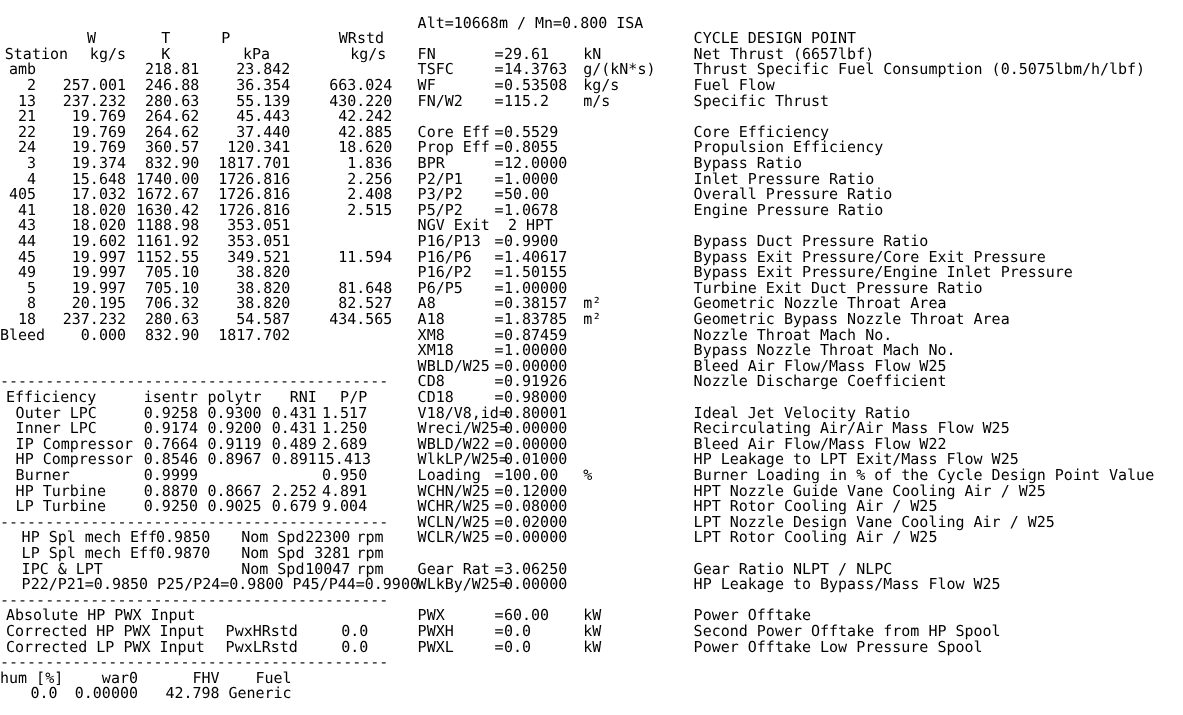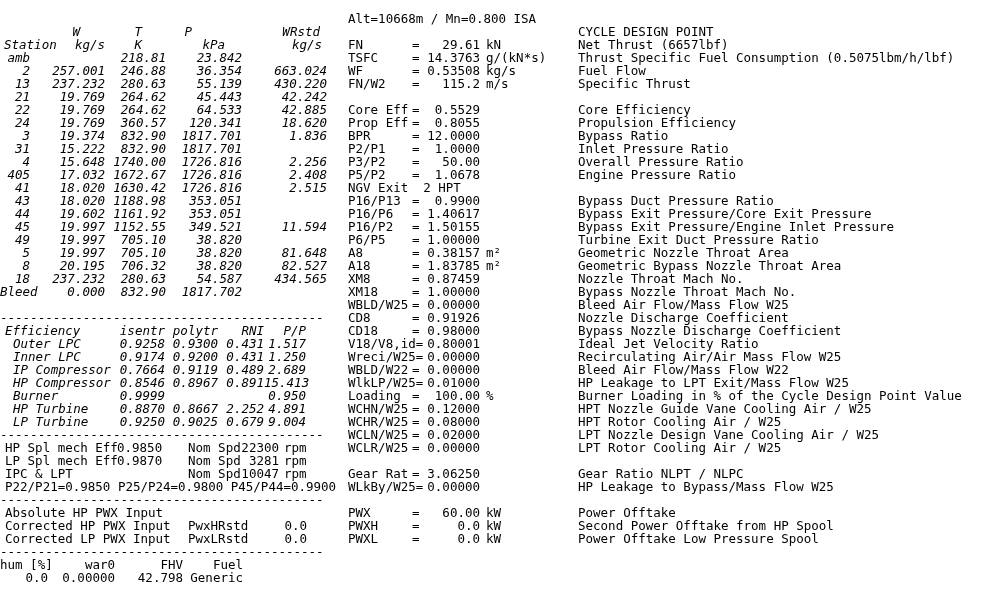--- a/index.html
+++ b/index.html
@@ -9,39 +9,39 @@
     width: 986px; height: 596px;
     background: #ffffff;
     color: #000000;
     font-family: "DejaVu Sans Mono", "Liberation Mono", monospace;
     font-size: 12.5px;
     line-height: 13px;
     overflow: hidden;
   }
   
   #station-table { position:absolute; left:0; top:25px; }
-  .trow { height:13px; white-space:pre;font-style:italic; }
+  .trow { height:13px; white-space:pre; }
   .trow .c { display:inline-block; height:13px; text-align:right; vertical-align:top; }
   .s0{width:38px}.s1{width:67px}.s2{width:61px}.s3{width:76px}.s4{width:85px}
   .syms .s1{padding-right:25px}.syms .s2{padding-right:24px}.syms .s3{padding-right:50px}.syms .s4{padding-right:7px}
   .units .s0{text-align:left;padding-left:4px}
   .units .s2{padding-right:24px}.units .s3{padding-right:17px}.units .s4{padding-right:5px}
   .data .s0{padding-right:8px}
   
   .sep { position:absolute; left:0; height:13px; white-space:pre; }
   #sep1{top:311px} #sep2{top:428px} #sep3{top:493px} #sep4{top:545px}
   
   #efficiency-table { position:absolute; left:0; top:324px; }
   .ef .trow{padding-left:5px}
   .e0{width:105px;text-align:left !important}
   .e1{width:55px}.e2{width:53px}.e3{width:46px}.e4{width:42px}
   .ef .data .e0{padding-left:8px}
   
   #spool-section { position:absolute; left:0; top:441px; }
-  .sprow { height:13px; white-space:pre; padding-left:5px; }
+  .sprow { height:13px; white-space:pre; padding-left:18px; }
   .sp-lbl{display:inline-block;width:112px}
   .sp-eff{display:inline-block;width:36px;text-align:right}
   .sp-nom{display:inline-block;width:53px;margin-left:35px}
   .sp-spd{display:inline-block;width:38px;text-align:right}
   .sp-unit{margin-left:5px}
   
   #pwx-input-section { position:absolute; left:0; top:506px; }
   .pwrow { height:13px; white-space:pre; padding-left:5px; }
   .pw-lbl{display:inline-block;width:183px}
   .pw-key{display:inline-block;width:52px}
@@ -49,39 +49,38 @@
   
   #fuel-section { position:absolute; left:0; top:558px; }
   .furow { height:13px; white-space:pre; }
   .furow .c{display:inline-block;text-align:right;vertical-align:top}
   .fu0{width:48px}.fu1{width:67px}.fu2{width:68px}.fu3{width:60px}
   
   #summary-panel { position:absolute; left:348px; top:12px; width:638px; }
   .rrow { height:13px; position:relative; white-space:pre; }
   .rname{display:inline-block;width:64px}
   .req{display:inline-block;width:8px}
-  .rval{display:inline-block;width:60px;text-align:right}
+  .rval{display:inline-block;width:60px;}
   .runit{margin-left:6px}
   .rdesc{position:absolute;left:230px;top:0}
 </style>
 </head>
 <body>
 
 <div id="screen">
   <div id="station-table">
       <div class="trow syms"><span class="c s0"></span><span class="c s1">W</span><span class="c s2">T</span><span class="c s3">P</span><span class="c s4">WRstd</span></div>
       <div class="trow units"><span class="c s0">Station</span><span class="c s1">kg/s</span><span class="c s2">K</span><span class="c s3">kPa</span><span class="c s4">kg/s</span></div>
       <div class="trow data"><span class="c s0">amb</span><span class="c s1"></span><span class="c s2">218.81</span><span class="c s3">23.842</span><span class="c s4"></span></div>
       <div class="trow data"><span class="c s0">2</span><span class="c s1">257.001</span><span class="c s2">246.88</span><span class="c s3">36.354</span><span class="c s4">663.024</span></div>
       <div class="trow data"><span class="c s0">13</span><span class="c s1">237.232</span><span class="c s2">280.63</span><span class="c s3">55.139</span><span class="c s4">430.220</span></div>
       <div class="trow data"><span class="c s0">21</span><span class="c s1">19.769</span><span class="c s2">264.62</span><span class="c s3">45.443</span><span class="c s4">42.242</span></div>
-      <div class="trow data"><span class="c s0">22</span><span class="c s1">19.769</span><span class="c s2">264.62</span><span class="c s3">64.533</span><span class="c s4">42.885</span></div>
+      <div class="trow data"><span class="c s0">22</span><span class="c s1">19.769</span><span class="c s2">264.62</span><span class="c s3">37.440</span><span class="c s4">42.885</span></div>
       <div class="trow data"><span class="c s0">24</span><span class="c s1">19.769</span><span class="c s2">360.57</span><span class="c s3">120.341</span><span class="c s4">18.620</span></div>
       <div class="trow data"><span class="c s0">3</span><span class="c s1">19.374</span><span class="c s2">832.90</span><span class="c s3">1817.701</span><span class="c s4">1.836</span></div>
-      <div class="trow data"><span class="c s0">31</span><span class="c s1">15.222</span><span class="c s2">832.90</span><span class="c s3">1817.701</span><span class="c s4"></span></div>
       <div class="trow data"><span class="c s0">4</span><span class="c s1">15.648</span><span class="c s2">1740.00</span><span class="c s3">1726.816</span><span class="c s4">2.256</span></div>
       <div class="trow data"><span class="c s0">405</span><span class="c s1">17.032</span><span class="c s2">1672.67</span><span class="c s3">1726.816</span><span class="c s4">2.408</span></div>
       <div class="trow data"><span class="c s0">41</span><span class="c s1">18.020</span><span class="c s2">1630.42</span><span class="c s3">1726.816</span><span class="c s4">2.515</span></div>
       <div class="trow data"><span class="c s0">43</span><span class="c s1">18.020</span><span class="c s2">1188.98</span><span class="c s3">353.051</span><span class="c s4"></span></div>
       <div class="trow data"><span class="c s0">44</span><span class="c s1">19.602</span><span class="c s2">1161.92</span><span class="c s3">353.051</span><span class="c s4"></span></div>
       <div class="trow data"><span class="c s0">45</span><span class="c s1">19.997</span><span class="c s2">1152.55</span><span class="c s3">349.521</span><span class="c s4">11.594</span></div>
       <div class="trow data"><span class="c s0">49</span><span class="c s1">19.997</span><span class="c s2">705.10</span><span class="c s3">38.820</span><span class="c s4"></span></div>
       <div class="trow data"><span class="c s0">5</span><span class="c s1">19.997</span><span class="c s2">705.10</span><span class="c s3">38.820</span><span class="c s4">81.648</span></div>
       <div class="trow data"><span class="c s0">8</span><span class="c s1">20.195</span><span class="c s2">706.32</span><span class="c s3">38.820</span><span class="c s4">82.527</span></div>
       <div class="trow data"><span class="c s0">18</span><span class="c s1">237.232</span><span class="c s2">280.63</span><span class="c s3">54.587</span><span class="c s4">434.565</span></div>
@@ -134,21 +133,21 @@
       <div class="rrow"><span class="rname">P16/P13</span><span class="req">=</span><span class="rval">0.9900</span><span class="runit"></span><span class="rdesc">Bypass Duct Pressure Ratio</span></div>
       <div class="rrow"><span class="rname">P16/P6</span><span class="req">=</span><span class="rval">1.40617</span><span class="runit"></span><span class="rdesc">Bypass Exit Pressure/Core Exit Pressure</span></div>
       <div class="rrow"><span class="rname">P16/P2</span><span class="req">=</span><span class="rval">1.50155</span><span class="runit"></span><span class="rdesc">Bypass Exit Pressure/Engine Inlet Pressure</span></div>
       <div class="rrow"><span class="rname">P6/P5</span><span class="req">=</span><span class="rval">1.00000</span><span class="runit"></span><span class="rdesc">Turbine Exit Duct Pressure Ratio</span></div>
       <div class="rrow"><span class="rname">A8</span><span class="req">=</span><span class="rval">0.38157</span><span class="runit">m²</span><span class="rdesc">Geometric Nozzle Throat Area</span></div>
       <div class="rrow"><span class="rname">A18</span><span class="req">=</span><span class="rval">1.83785</span><span class="runit">m²</span><span class="rdesc">Geometric Bypass Nozzle Throat Area</span></div>
       <div class="rrow"><span class="rname">XM8</span><span class="req">=</span><span class="rval">0.87459</span><span class="runit"></span><span class="rdesc">Nozzle Throat Mach No.</span></div>
       <div class="rrow"><span class="rname">XM18</span><span class="req">=</span><span class="rval">1.00000</span><span class="runit"></span><span class="rdesc">Bypass Nozzle Throat Mach No.</span></div>
       <div class="rrow"><span class="rname">WBLD/W25</span><span class="req">=</span><span class="rval">0.00000</span><span class="runit"></span><span class="rdesc">Bleed Air Flow/Mass Flow W25</span></div>
       <div class="rrow"><span class="rname">CD8</span><span class="req">=</span><span class="rval">0.91926</span><span class="runit"></span><span class="rdesc">Nozzle Discharge Coefficient</span></div>
-      <div class="rrow"><span class="rname">CD18</span><span class="req">=</span><span class="rval">0.98000</span><span class="runit"></span><span class="rdesc">Bypass Nozzle Discharge Coefficient</span></div>
+      <div class="rrow"><span class="rname">CD18</span><span class="req">=</span><span class="rval">0.98000</span><span class="runit"></span></div>
       <div class="rrow"><span class="rname">V18/V8,id=</span><span class="req"></span><span class="rval">0.80001</span><span class="runit"></span><span class="rdesc">Ideal Jet Velocity Ratio</span></div>
       <div class="rrow"><span class="rname">Wreci/W25=</span><span class="req"></span><span class="rval">0.00000</span><span class="runit"></span><span class="rdesc">Recirculating Air/Air Mass Flow W25</span></div>
       <div class="rrow"><span class="rname">WBLD/W22</span><span class="req">=</span><span class="rval">0.00000</span><span class="runit"></span><span class="rdesc">Bleed Air Flow/Mass Flow W22</span></div>
       <div class="rrow"><span class="rname">WlkLP/W25=</span><span class="req"></span><span class="rval">0.01000</span><span class="runit"></span><span class="rdesc">HP Leakage to LPT Exit/Mass Flow W25</span></div>
       <div class="rrow"><span class="rname">Loading</span><span class="req">=</span><span class="rval">100.00</span><span class="runit">%</span><span class="rdesc">Burner Loading in % of the Cycle Design Point Value</span></div>
       <div class="rrow"><span class="rname">WCHN/W25</span><span class="req">=</span><span class="rval">0.12000</span><span class="runit"></span><span class="rdesc">HPT Nozzle Guide Vane Cooling Air / W25</span></div>
       <div class="rrow"><span class="rname">WCHR/W25</span><span class="req">=</span><span class="rval">0.08000</span><span class="runit"></span><span class="rdesc">HPT Rotor Cooling Air / W25</span></div>
       <div class="rrow"><span class="rname">WCLN/W25</span><span class="req">=</span><span class="rval">0.02000</span><span class="runit"></span><span class="rdesc">LPT Nozzle Design Vane Cooling Air / W25</span></div>
       <div class="rrow"><span class="rname">WCLR/W25</span><span class="req">=</span><span class="rval">0.00000</span><span class="runit"></span><span class="rdesc">LPT Rotor Cooling Air / W25</span></div>
       <div class="rrow"></div>

